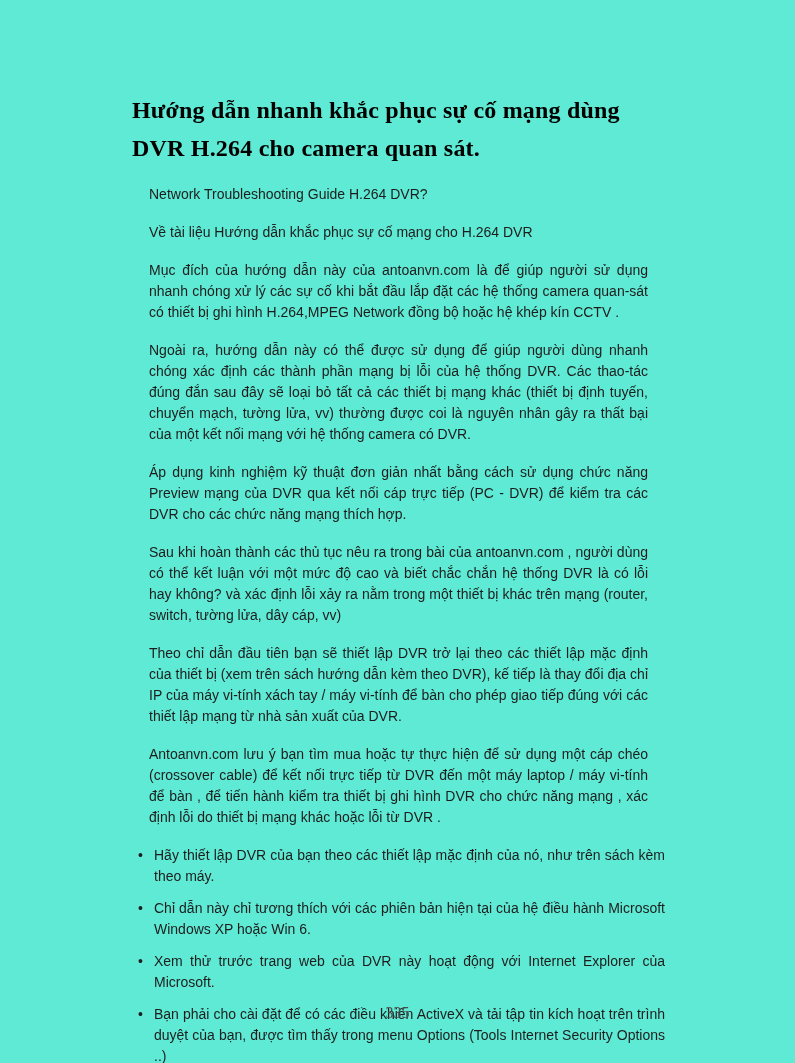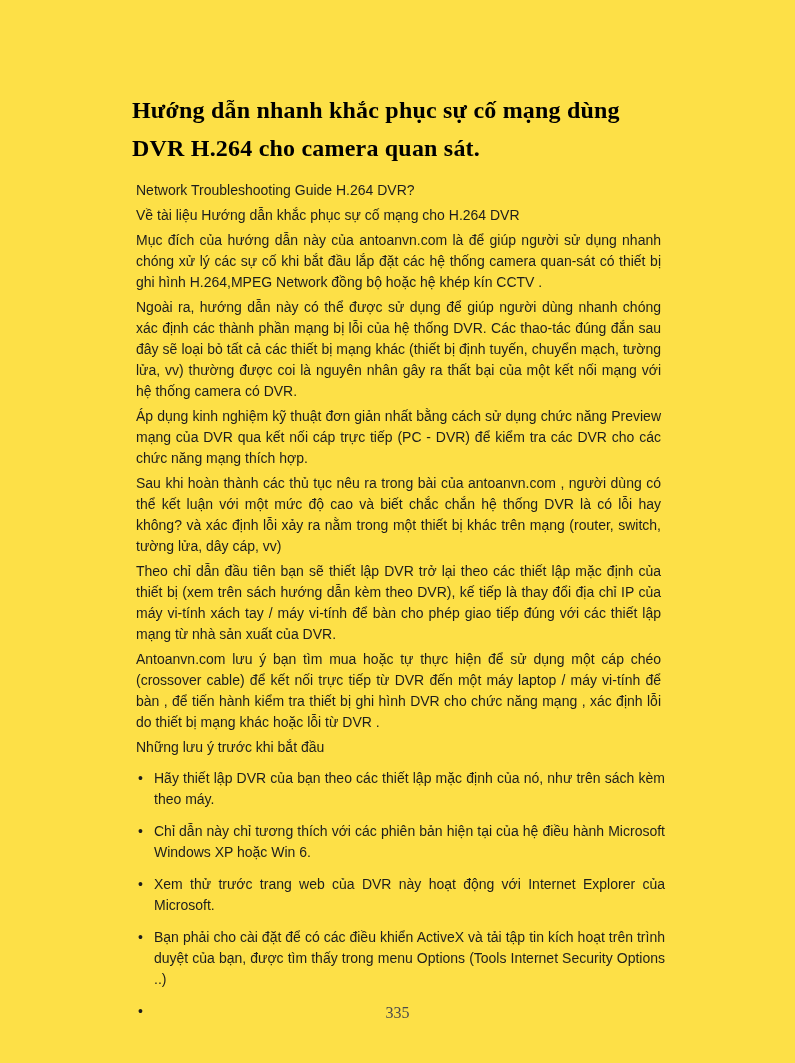--- a/index.html
+++ b/index.html
@@ -4,21 +4,21 @@
 <style>
   html, body {
     margin: 0;
     padding: 0;
     background: #ffffff;
   }
   .page {
     position: relative;
     width: 795px;
     height: 1063px;
-    background: #fde047;
+    background: #5eead4;
     overflow: hidden;
     font-family: "Liberation Sans", sans-serif;
   }
   .content {
     position: absolute;
     left: 132px;
     top: 91px;
     width: 533px;
   }
   .doc-title {
@@ -30,21 +30,21 @@
     color: #000000;
     letter-spacing: 0.2px;
   }
   .body-text {
     margin-top: 13px;
     font-size: 14px;
     line-height: 21px;
     color: #1d1d1d;
   }
   .body-text p {
-    margin: 4px;
+    margin: 17px;
     text-align: justify;
   }
   .bullet-list {
     list-style: none;
     margin: 10px 0 0 0;
     padding: 0;
   }
   .bullet-list li {
     position: relative;
     padding-left: 22px;
@@ -79,21 +79,20 @@
 
     <div class="body-text">
       <p>Network Troubleshooting Guide H.264 DVR?</p>
       <p>Về tài liệu Hướng dẫn khắc phục sự cố mạng cho H.264 DVR</p>
       <p>Mục đích của hướng dẫn này của antoanvn.com là để giúp người sử dụng nhanh chóng xử lý các sự cố khi bắt đầu lắp đặt các hệ thống camera quan-sát có thiết bị ghi hình H.264,MPEG Network đồng bộ hoặc hệ khép kín CCTV .</p>
       <p>Ngoài ra, hướng dẫn này có thể được sử dụng để giúp người dùng nhanh chóng xác định các thành phần mạng bị lỗi của hệ thống DVR. Các thao-tác đúng đắn sau đây sẽ loại bỏ tất cả các thiết bị mạng khác (thiết bị định tuyến, chuyển mạch, tường lửa, vv) thường được coi là nguyên nhân gây ra thất bại của một kết nối mạng với hệ thống camera có DVR.</p>
       <p>Áp dụng kinh nghiệm kỹ thuật đơn giản nhất bằng cách sử dụng chức năng Preview mạng của DVR qua kết nối cáp trực tiếp (PC - DVR) để kiểm tra các DVR cho các chức năng mạng thích hợp.</p>
       <p>Sau khi hoàn thành các thủ tục nêu ra trong bài của antoanvn.com , người dùng có thể kết luận với một mức độ cao và biết chắc chắn hệ thống DVR là có lỗi hay không? và xác định lỗi xảy ra nằm trong một thiết bị khác trên mạng (router, switch, tường lửa, dây cáp, vv)</p>
       <p>Theo chỉ dẫn đầu tiên bạn sẽ thiết lập DVR trở lại theo các thiết lập mặc định của thiết bị (xem trên sách hướng dẫn kèm theo DVR), kế tiếp là thay đổi địa chỉ IP của máy vi-tính xách tay / máy vi-tính để bàn cho phép giao tiếp đúng với các thiết lập mạng từ nhà sản xuất của DVR.</p>
       <p>Antoanvn.com lưu ý bạn tìm mua hoặc tự thực hiện để sử dụng một cáp chéo (crossover cable) để kết nối trực tiếp từ DVR đến một máy laptop / máy vi-tính để bàn , để tiến hành kiểm tra thiết bị ghi hình DVR cho chức năng mạng , xác định lỗi do thiết bị mạng khác hoặc lỗi từ DVR .</p>
-      <p>Những lưu ý trước khi bắt đầu</p>
 
       <ul class="bullet-list">
         <li>
           <span class="dot">•</span>
           <span>Hãy thiết lập DVR của bạn theo các thiết lập mặc định của nó, như trên sách kèm theo máy.</span>
         </li>
         <li>
           <span class="dot">•</span>
           <span>Chỉ dẫn này chỉ tương thích với các phiên bản hiện tại của hệ điều hành Microsoft Windows XP hoặc Win 6.</span>
         </li>

